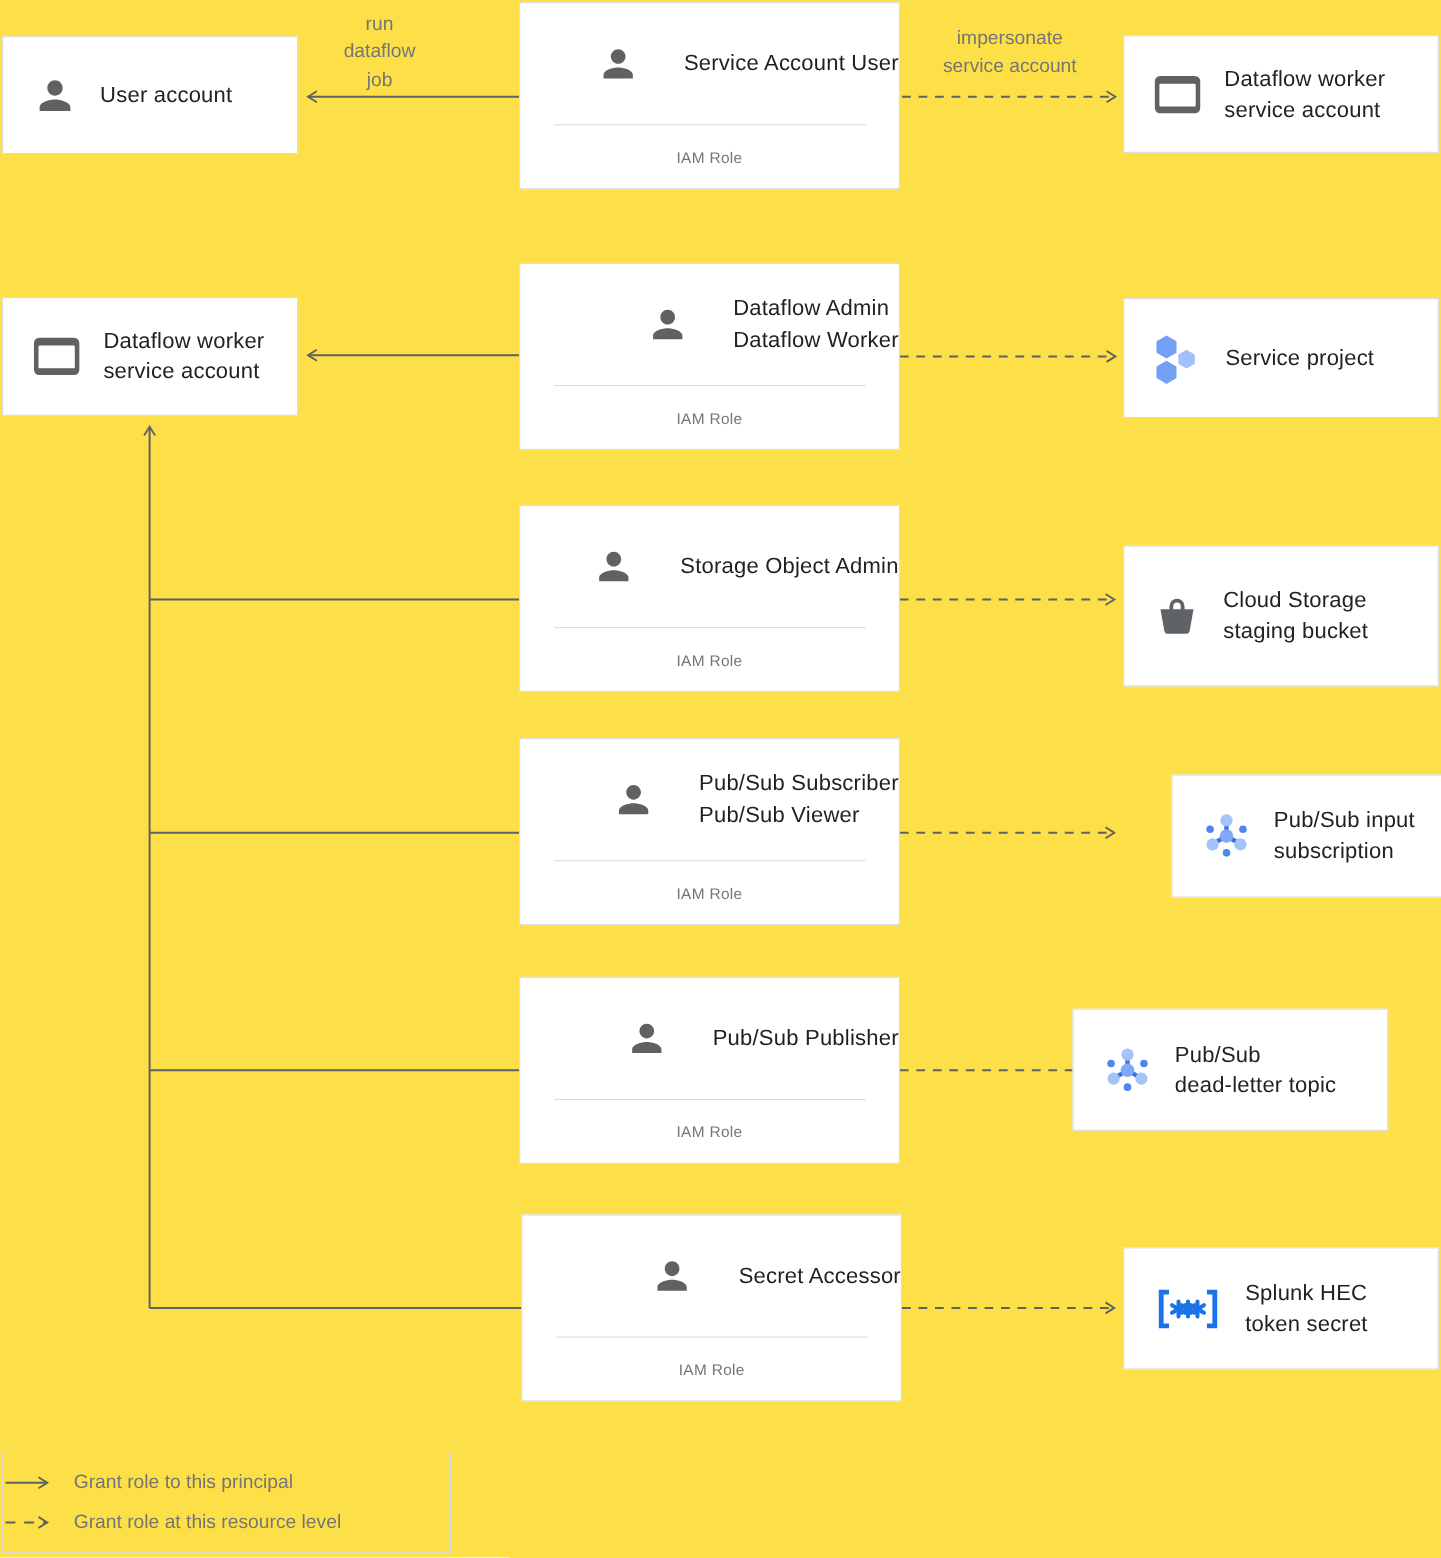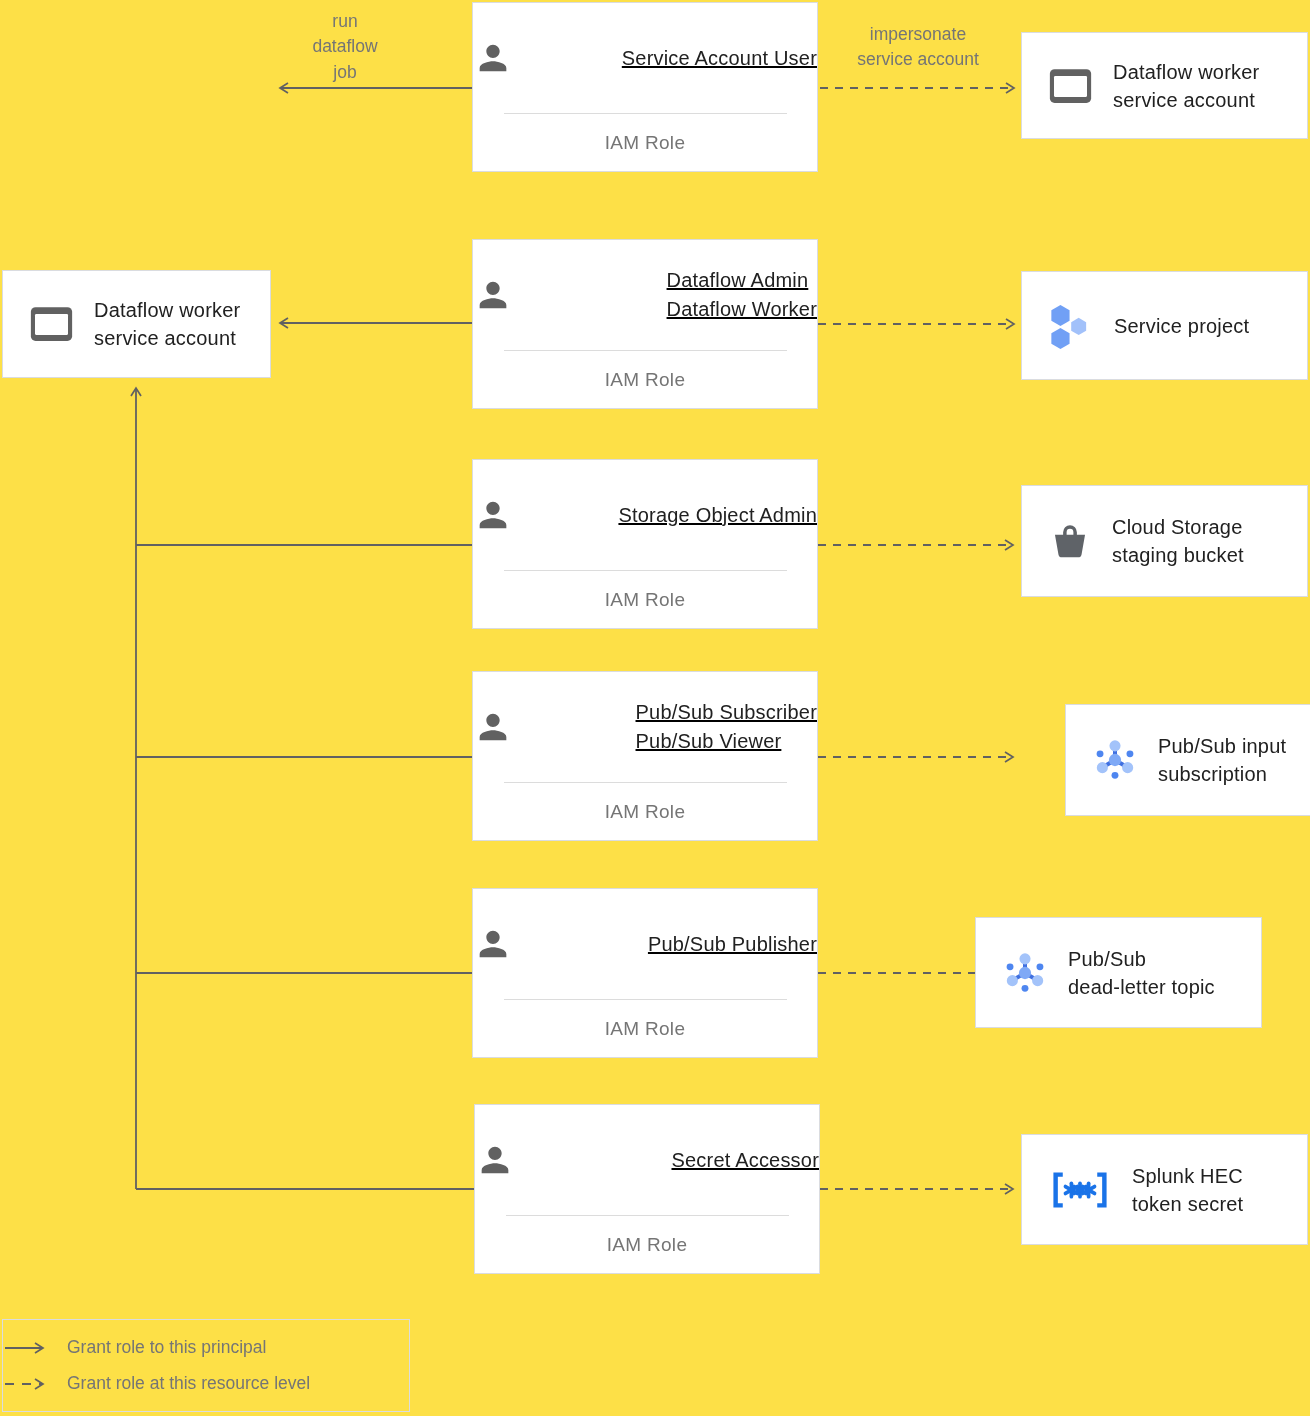--- a/index.html
+++ b/index.html
@@ -12,24 +12,24 @@
     position:absolute; background:#ffffff; border:1.5px solid #dadce0;
     box-sizing:border-box; z-index:2;
   }
   
   .resource { display:flex; align-items:center; gap:20px; padding:0 8px 0 26px; }
   .resource .box-label {
     font-size:20px; color:#212121; line-height:1.4; white-space:pre-line; letter-spacing:.2px;
   }
   
   .iam { display:flex; flex-direction:column; align-items:center; }
-  .iam-top { height:110px; display:flex; align-items:center; justify-content:space-between; gap:40px; width:100%;text-decoration:underline; }
+  .iam-top { height:110px; display:flex; align-items:center; justify-content:flex-end; gap:40px; width:100%; }
   .iam-title { font-size:20px; color:#212121; line-height:1.45; white-space:pre-line; letter-spacing:.2px; }
   .iam-divider { width:283px; height:1px; background:#dcdcdc; }
-  .iam-type { flex:1; display:flex; align-items:center; justify-content:center; font-size:19px; color:#757575; letter-spacing:.3px;text-align:center; }
+  .iam-type { flex:1; display:flex; align-items:center; justify-content:center; font-size:14px; color:#757575; letter-spacing:.3px;text-align:center; }
   .edge-label {
     position:absolute; z-index:2; color:#757575; font-size:17.5px; line-height:1.45;
     text-align:center; white-space:pre-line;
   }
   .legend {
     position:absolute; left:2px; top:1319px; width:408px; height:93px;
     border:1.5px solid #dadce0; box-sizing:border-box; z-index:2;
     display:flex; flex-direction:column; justify-content:center; gap:15px; 
   }
   .legend-row { display:flex; align-items:center; gap:18px; }
@@ -79,20 +79,26 @@
       <line x1="136" y1="1189" x2="476" y2="1189" stroke="#616161" stroke-width="1.8"></line>
     </g>
   </svg>
 
   <div class="edge-label" style="left:265px; top:9px; width:160px;">run
 dataflow
 job</div>
   <div class="edge-label" style="left:818px; top:22px; width:200px;">impersonate
 service account</div>
 
+  <div class="box resource" style="left:2px; top:33px; width:269px; height:107px;">
+    <svg class="icon" viewBox="0 0 24 24" width="42" height="42">
+      <path fill="#616161" d="M12 12c2.21 0 4-1.79 4-4s-1.79-4-4-4-4 1.79-4 4 1.79 4 4 4zm0 2c-2.67 0-8 1.34-8 4v2h16v-2c0-2.66-5.33-4-8-4z"></path>
+    </svg>
+    <div class="box-label">User account</div>
+  </div>
 
   <div class="box iam" style="left:472px; top:2px; width:346px; height:170px;">
     <div class="iam-top">
       <svg class="icon" viewBox="0 0 24 24" width="40" height="40">
         <path fill="#616161" d="M12 12c2.21 0 4-1.79 4-4s-1.79-4-4-4-4 1.79-4 4 1.79 4 4 4zm0 2c-2.67 0-8 1.34-8 4v2h16v-2c0-2.66-5.33-4-8-4z"></path>
       </svg>
       <div class="iam-title">Service Account User</div>
     </div>
     <div class="iam-divider"></div>
     <div class="iam-type">IAM Role</div>
@@ -141,21 +147,21 @@
     <div class="iam-top">
       <svg class="icon" viewBox="0 0 24 24" width="40" height="40">
         <path fill="#616161" d="M12 12c2.21 0 4-1.79 4-4s-1.79-4-4-4-4 1.79-4 4 1.79 4 4 4zm0 2c-2.67 0-8 1.34-8 4v2h16v-2c0-2.66-5.33-4-8-4z"></path>
       </svg>
       <div class="iam-title">Storage Object Admin</div>
     </div>
     <div class="iam-divider"></div>
     <div class="iam-type">IAM Role</div>
   </div>
 
-  <div class="box resource" style="left:1021px; top:485px; width:287px; height:112px;">
+  <div class="box resource" style="left:1021px; top:496px; width:287px; height:128px;">
     <svg class="icon" viewBox="0 0 24 24" width="44" height="44">
       <path d="M9.2,9 V7.2 a2.8,2.8 0 0 1 5.6,0 V9" fill="none" stroke="#5f6368" stroke-width="1.9"></path>
       <path d="M3.8,8.6 h16.4 l-1.9,10.7 a1.9,1.9 0 0 1 -1.87,1.55 H7.57 a1.9,1.9 0 0 1 -1.87,-1.55 Z" fill="#5f6368"></path>
     </svg>
     <div class="box-label">Cloud Storage
 staging bucket</div>
   </div>
 
   <div class="box iam" style="left:472px; top:671px; width:346px; height:170px;">
     <div class="iam-top">

